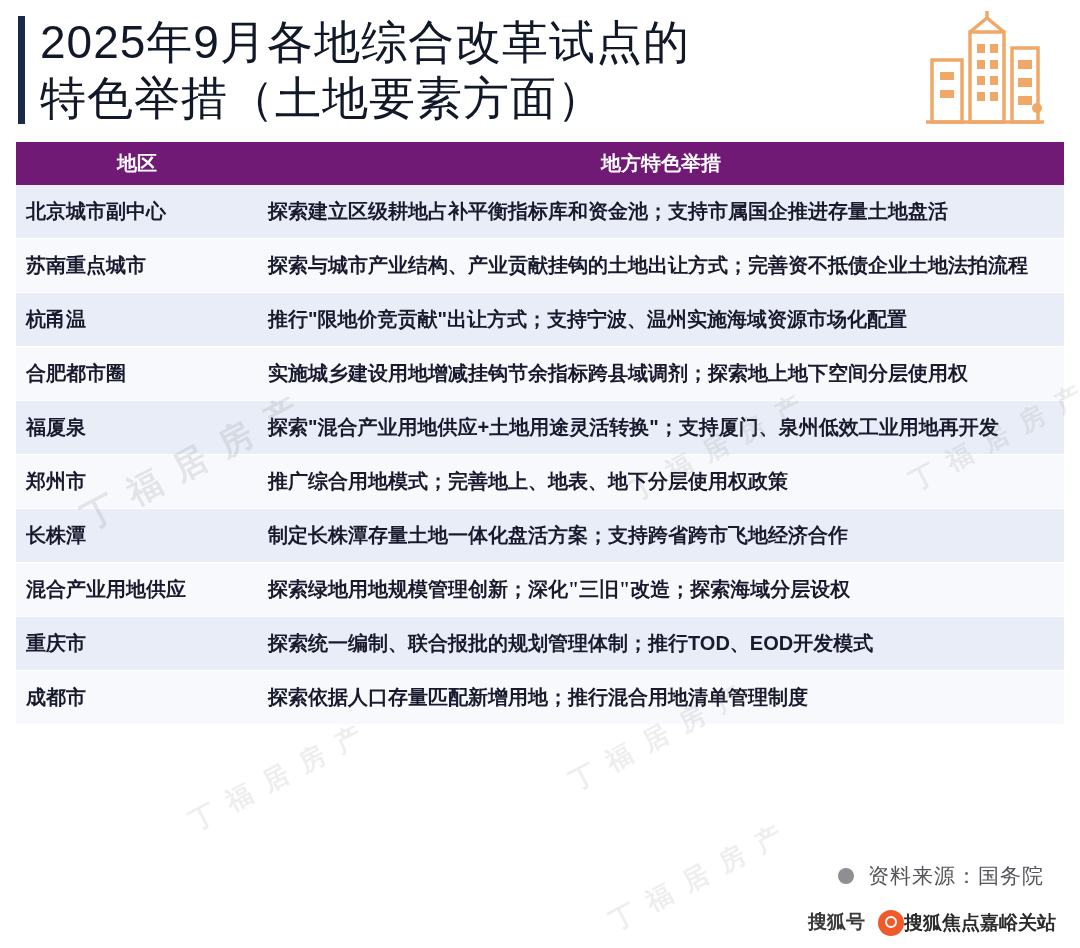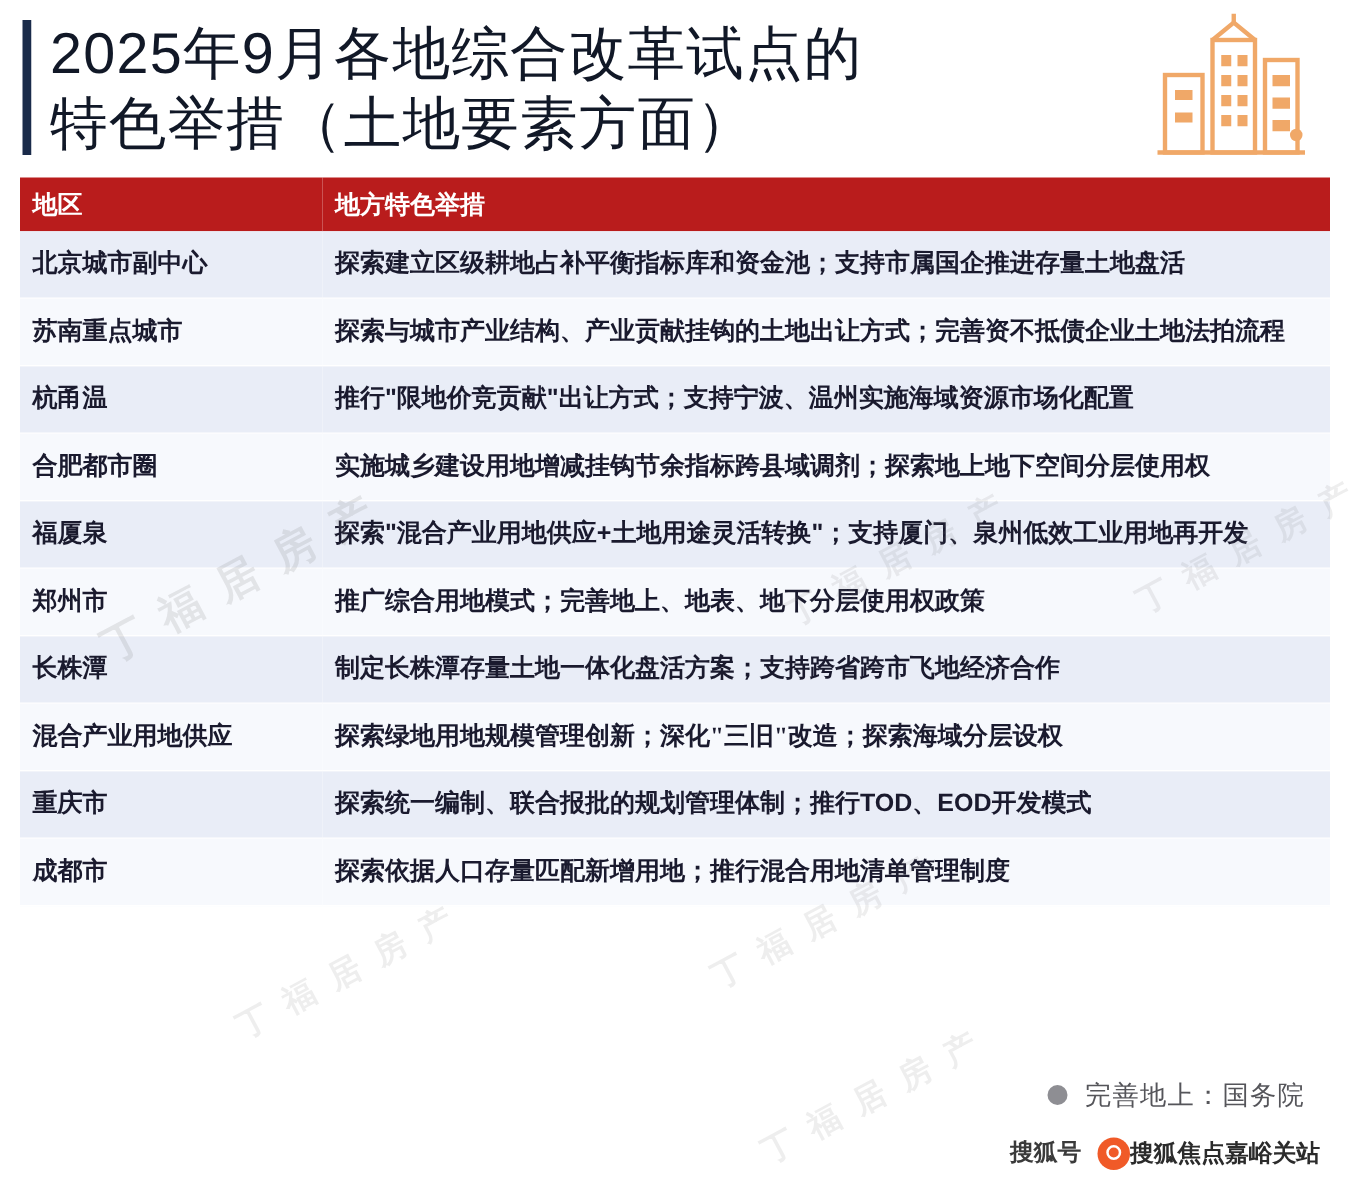--- a/index.html
+++ b/index.html
@@ -64,26 +64,26 @@
     margin: 10px 16px 0 16px;
     position: relative;
     z-index: 2;
   }
   table.data-table {
     width: 1048px;
     border-collapse: collapse;
     table-layout: fixed;
   }
   table.data-table th {
-    background: #b91c1c;
+    background: #701a75;
     color: #ffffff;
     font-size: 20px;
     font-weight: bold;
     padding: 8px 10px;
-    text-align: left;
+    text-align: center;
     border: none;
   }
   th.col-region {
     width: 222px;
     text-align: left;
     padding-left: 14px;
   }
   th.col-measure {
     text-align: center;
   }
@@ -278,21 +278,21 @@
 
   <div class="wm" style="left:70px; top:440px;">丁 福 居 房 产</div>
   <div class="wm wm-small" style="left:620px; top:430px;">丁 福 居 房 产</div>
   <div class="wm wm-small" style="left:900px; top:420px;">丁 福 居 房 产</div>
   <div class="wm wm-small" style="left:560px; top:720px;">丁 福 居 房 产</div>
   <div class="wm wm-small" style="left:600px; top:860px;">丁 福 居 房 产</div>
   <div class="wm wm-small" style="left:180px; top:760px;">丁 福 居 房 产</div>
 
   <div class="footer">
     <span class="footer-dot"></span>
-    <span class="footer-source">完善地上：国务院</span>
+    <span class="footer-source">资料来源：国务院</span>
   </div>
 
   <div class="brand-prefix">搜狐号</div>
   <div class="brandbar">
     <span class="brand-logo"></span>
     <span class="brand-text">搜狐焦点嘉峪关站</span>
   </div>
 
 </div>
 

